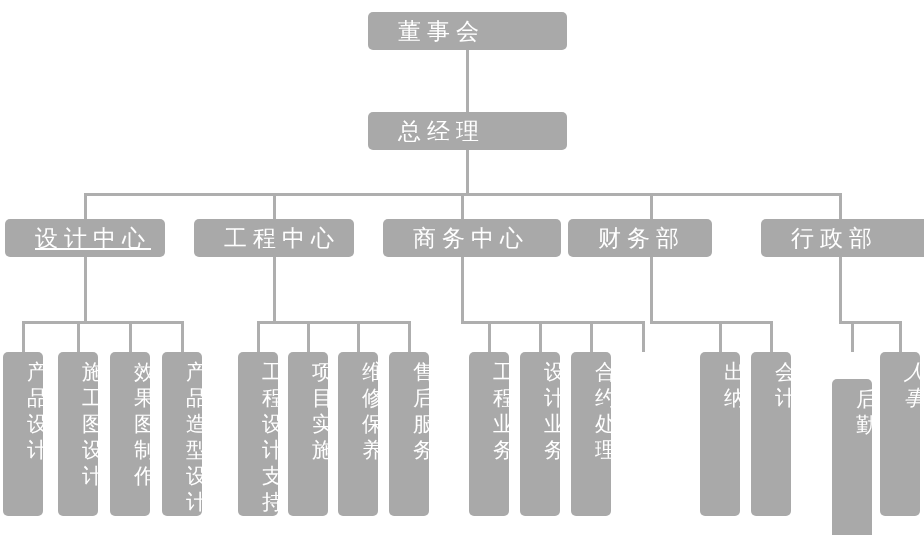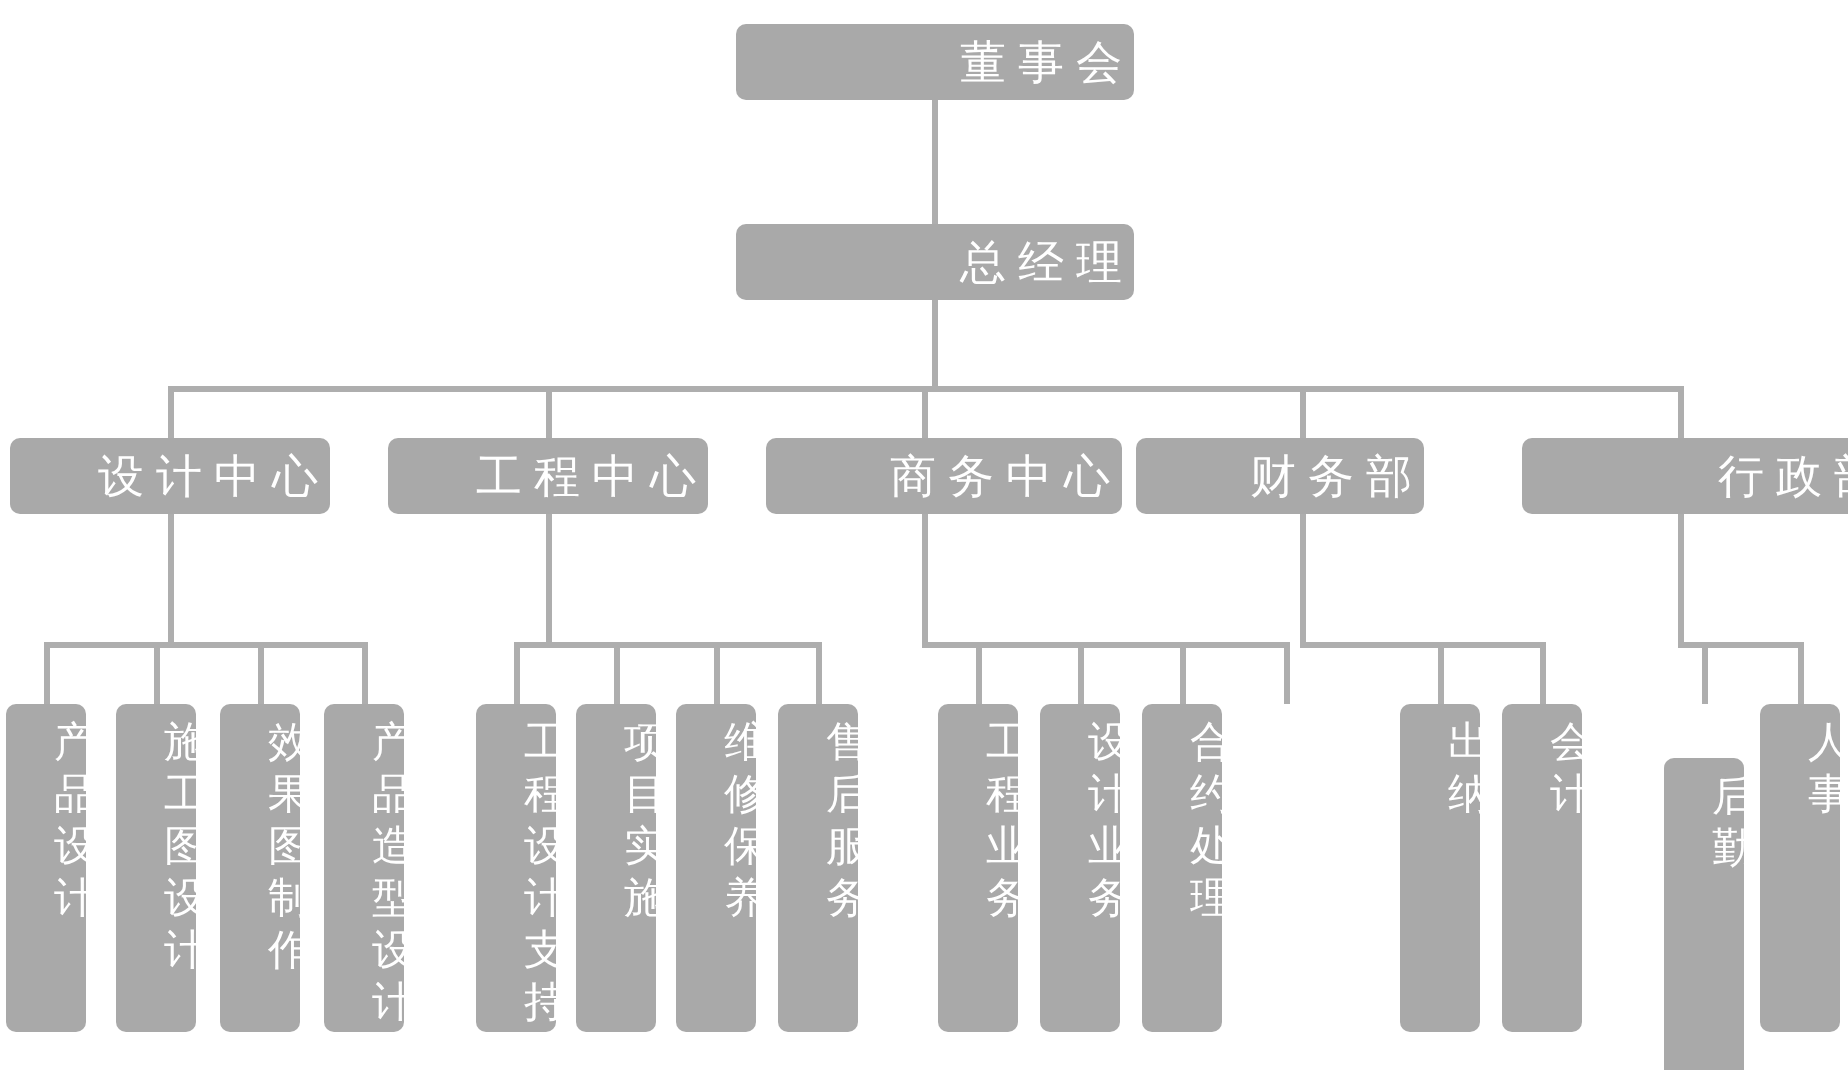--- a/index.html
+++ b/index.html
@@ -9,21 +9,21 @@
     height: 535px;
     background: #ffffff;
     overflow: hidden;
     font-family: "Liberation Sans", sans-serif;
   }
   .box {
     position: absolute;
     background: #a9a9a9;
     border-radius: 5px;
     color: #ffffff;
-    text-align: right;
+    text-align: left;
     box-sizing: border-box;
     padding-left: 24px;
   }
   .box-h {
     height: 38px;
     line-height: 38px;
     font-size: 23px;
     letter-spacing: 6px;
     text-indent: 6px;
     white-space: nowrap;
@@ -84,21 +84,21 @@
   <div class="line" style="left:589.5px; top:321px; width:3px; height:31px;"></div>
   <div class="line" style="left:641.5px; top:321px; width:3px; height:31px;"></div>
   <div class="line" style="left:718.5px; top:321px; width:3px; height:31px;"></div>
   <div class="line" style="left:769.5px; top:321px; width:3px; height:31px;"></div>
   <div class="line" style="left:850.5px; top:321px; width:3px; height:31px;"></div>
   <div class="line" style="left:898.5px; top:321px; width:3px; height:31px;"></div>
 
   <div class="box box-h" style="left:368px; top:12px; width:199px;">董事会</div>
   <div class="box box-h" style="left:368px; top:112px; width:199px;">总经理</div>
 
-  <div class="box box-h" style="left:5px; top:219px; width:160px;">设计中心</div>
+  <div class="box box-h" style="left:5px; top:219px; width:160px;text-decoration:underline;">设计中心</div>
   <div class="box box-h" style="left:194px; top:219px; width:160px;">工程中心</div>
   <div class="box box-h" style="left:383px; top:219px; width:178px;">商务中心</div>
   <div class="box box-h" style="left:568px; top:219px; width:144px;">财务部</div>
   <div class="box box-h" style="left:761px; top:219px; width:185px;">行政部</div>
 
   <div class="box box-v" style="left:3px;">产品设计</div>
   <div class="box box-v" style="left:58px;">施工图设计</div>
   <div class="box box-v" style="left:110px;">效果图制作</div>
   <div class="box box-v" style="left:162px;">产品造型设计</div>
 
@@ -108,15 +108,15 @@
   <div class="box box-v" style="left:389px;">售后服务</div>
 
   <div class="box box-v" style="left:469px;">工程业务</div>
   <div class="box box-v" style="left:520px;">设计业务</div>
   <div class="box box-v" style="left:571px;">合约处理</div>
 
   <div class="box box-v" style="left:700px;">出纳</div>
   <div class="box box-v" style="left:751px;">会计</div>
 
   <div class="box box-v" style="left:832px;margin-top:27px;">后勤</div>
-  <div class="box box-v" style="left:880px;">人事</div>
+  <div class="box box-v" style="left:880px;font-style:italic;">人事</div>
 
 </div>
 
 </body></html>

